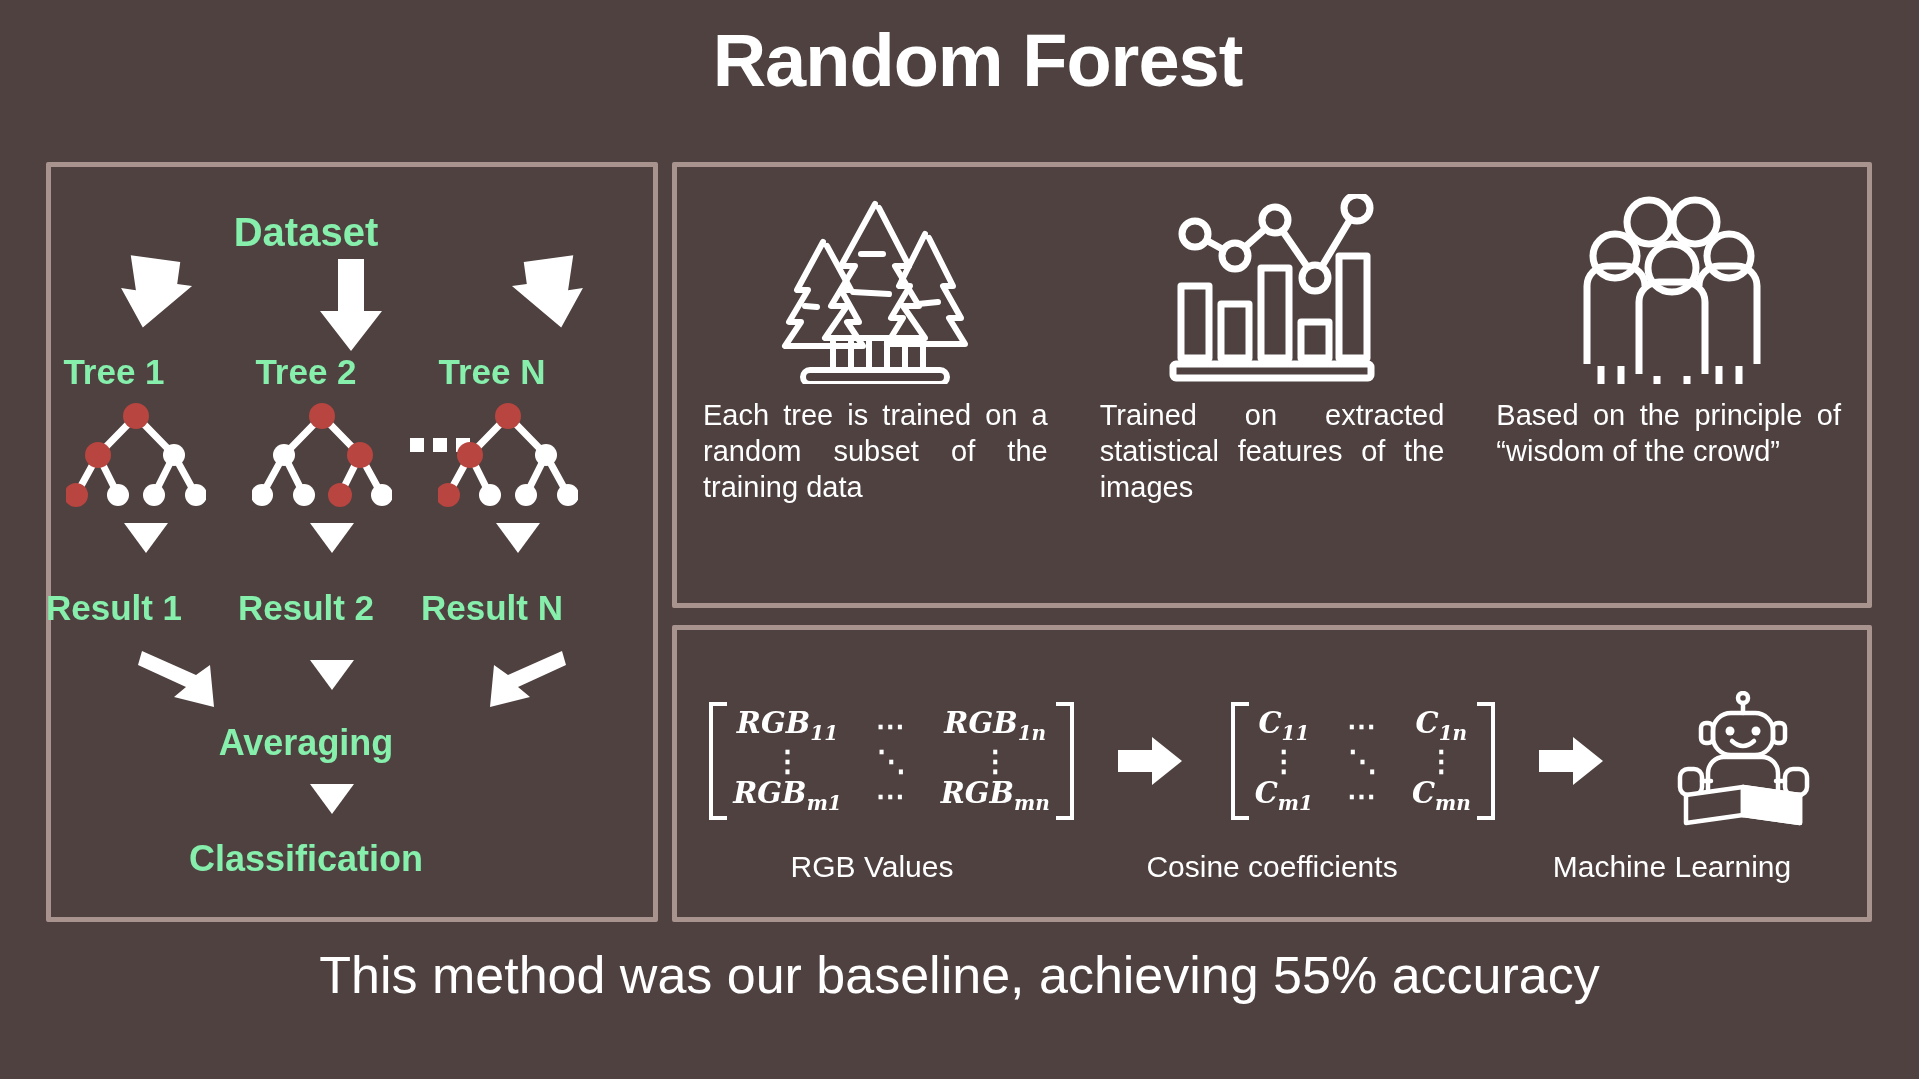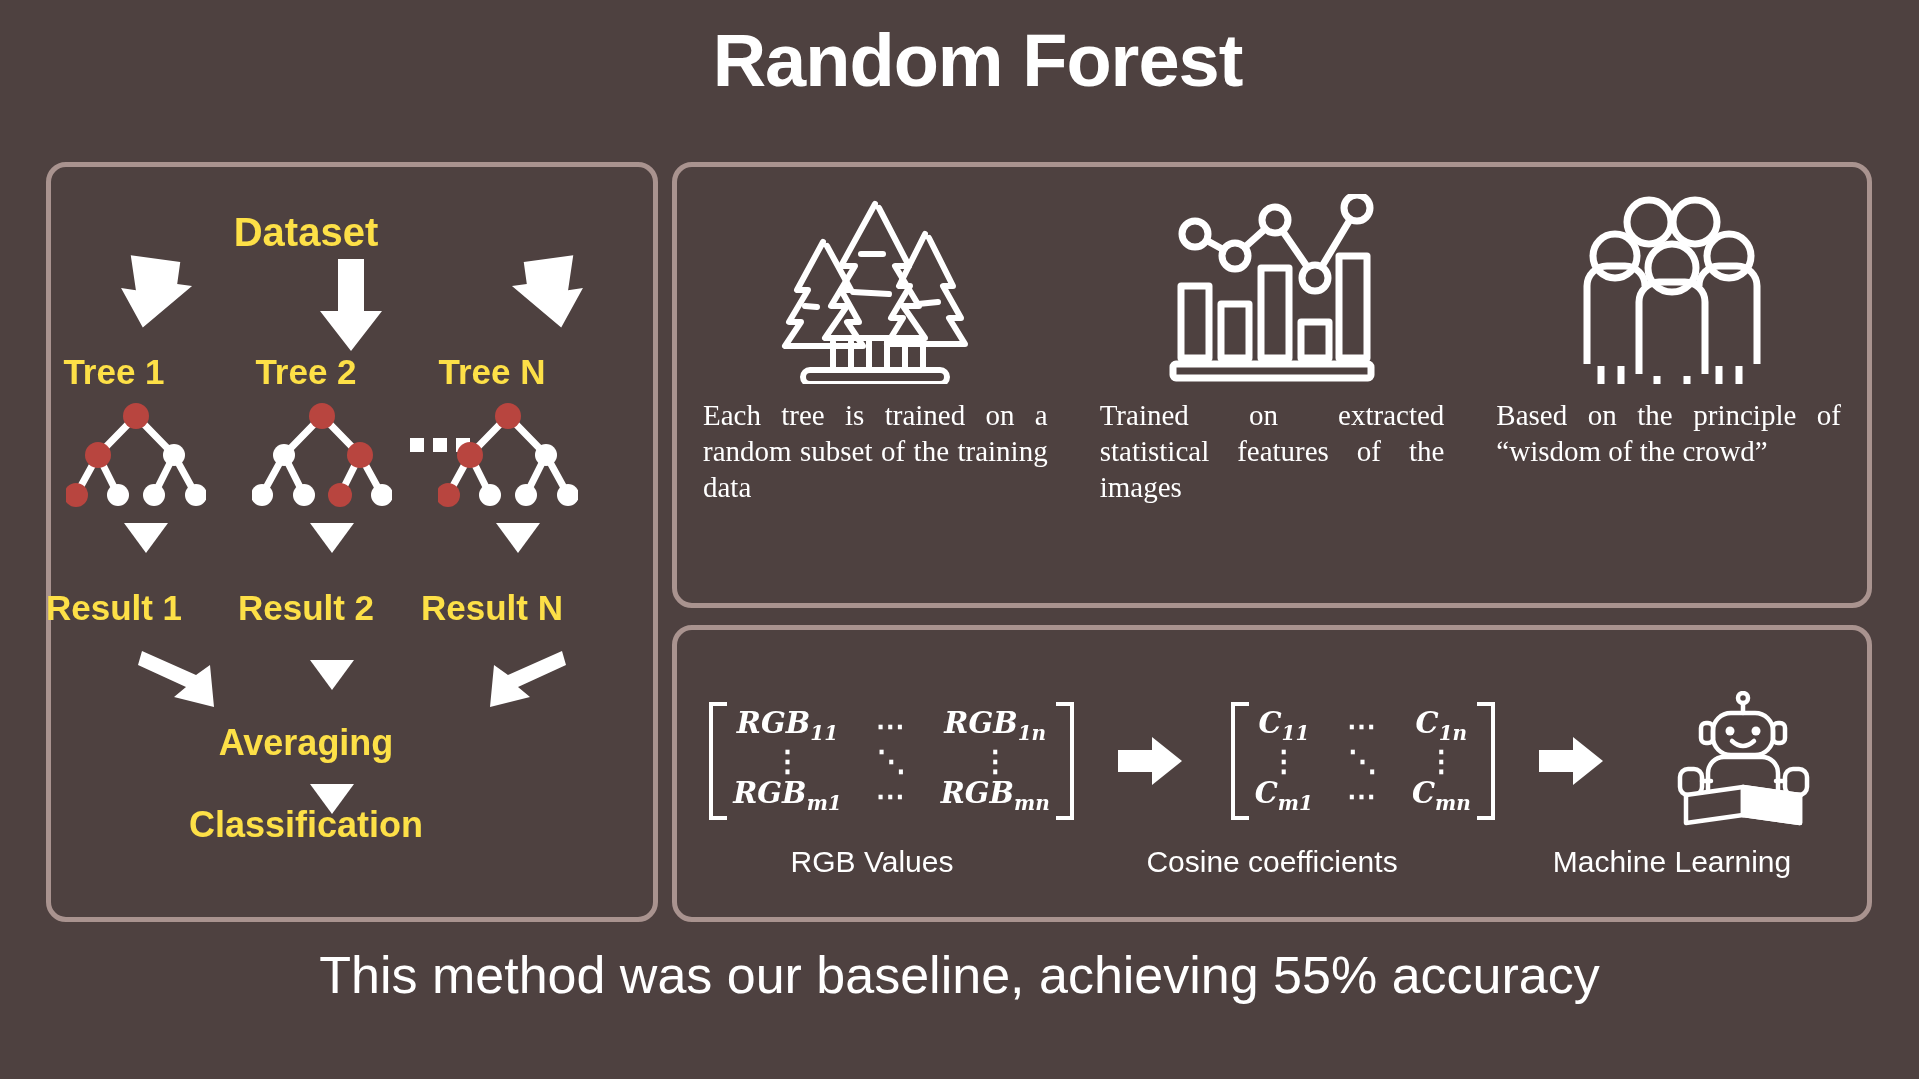--- a/index.html
+++ b/index.html
@@ -19,38 +19,37 @@
     text-align:center;
     font-size:74px;font-weight:bold;letter-spacing:-1px;
     line-height:1.05;
     padding-left:18px;
   }
 
   
   .panel{
     position:absolute;
     border:5px solid #a9938f;
-    border-radius:20px;
+    border-radius:2px;
     box-sizing:border-box;
-    font-family:Liberation Serif, serif;
   }
   #left-panel{left:46px;top:162px;width:612px;height:760px;}
   #top-right-panel{left:672px;top:162px;width:1200px;height:446px;}
   #bottom-right-panel{left:672px;top:625px;width:1200px;height:297px;}
 
   
   .lbl{
-    position:absolute;text-align:center;font-weight:bold;color:#fde047;
+    position:absolute;text-align:center;font-weight:bold;color:#86efac;
     white-space:nowrap;
   }
   #dataset-label{top:210px;left:0;width:612px;font-size:40px;}
   .tree-label{top:352px;font-size:35px;}
   .result-label{top:588px;font-size:35px;}
   #averaging-label{top:722px;left:0;width:612px;font-size:36px;}
-  #classification-label{top:804px;left:0;width:612px;font-size:36px;}
+  #classification-label{top:838px;left:0;width:612px;font-size:36px;}
 
   .col1{left:14px;width:200px;}
   .col2{left:206px;width:200px;}
   .col3{left:392px;width:200px;}
 
   
   .arrow-svg{position:absolute;pointer-events:none;}
 
   
   .tree-graph{position:absolute;top:400px;}
@@ -135,21 +134,21 @@
     position:absolute;top:-11px;left:-34px;width:36px;height:22px;background:#fff;
   }
   .big-arrow .head{
     position:absolute;top:-24px;left:0px;width:0;height:0;
     border-top:24px solid transparent;border-bottom:24px solid transparent;
     border-left:30px solid #fff;
   }
 
   .mat-captions{
     position:absolute;top:845px;left:672px;width:1200px;height:44px;
-    display:flex;align-items:flex-start;justify-content:space-around;
+    display:flex;align-items:center;justify-content:space-around;
     font-size:30px;
   }
   .mat-captions span{display:block;text-align:center;width:33%;}
 
   
   .footer{
     position:absolute;left:0;top:945px;width:100%;
     text-align:center;font-size:52px;letter-spacing:0px;
   }
 

